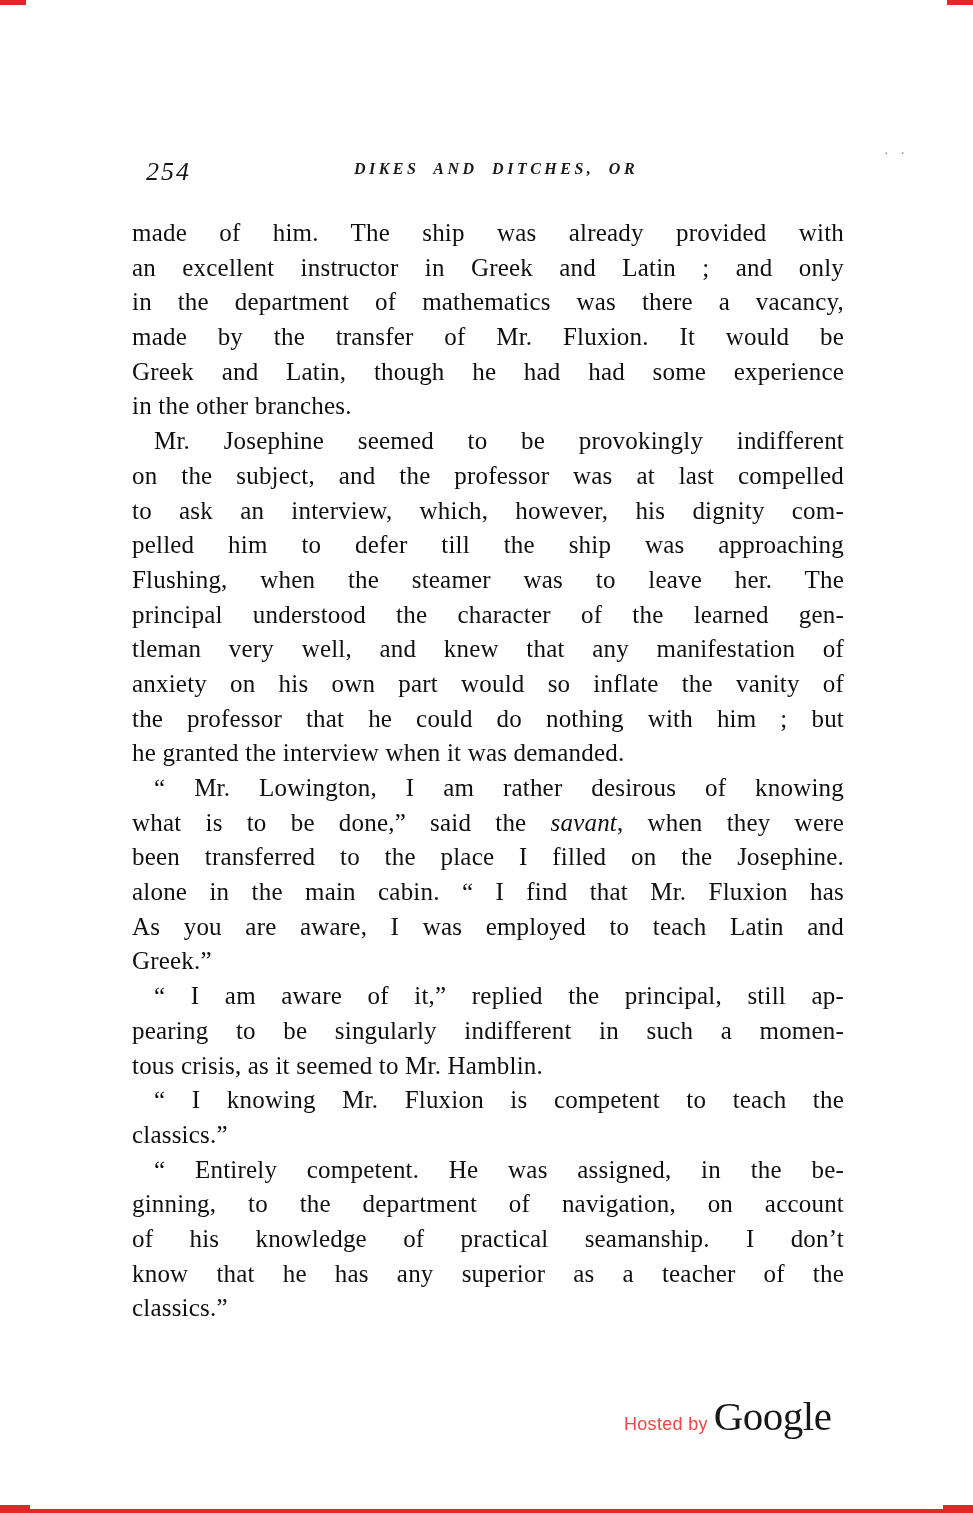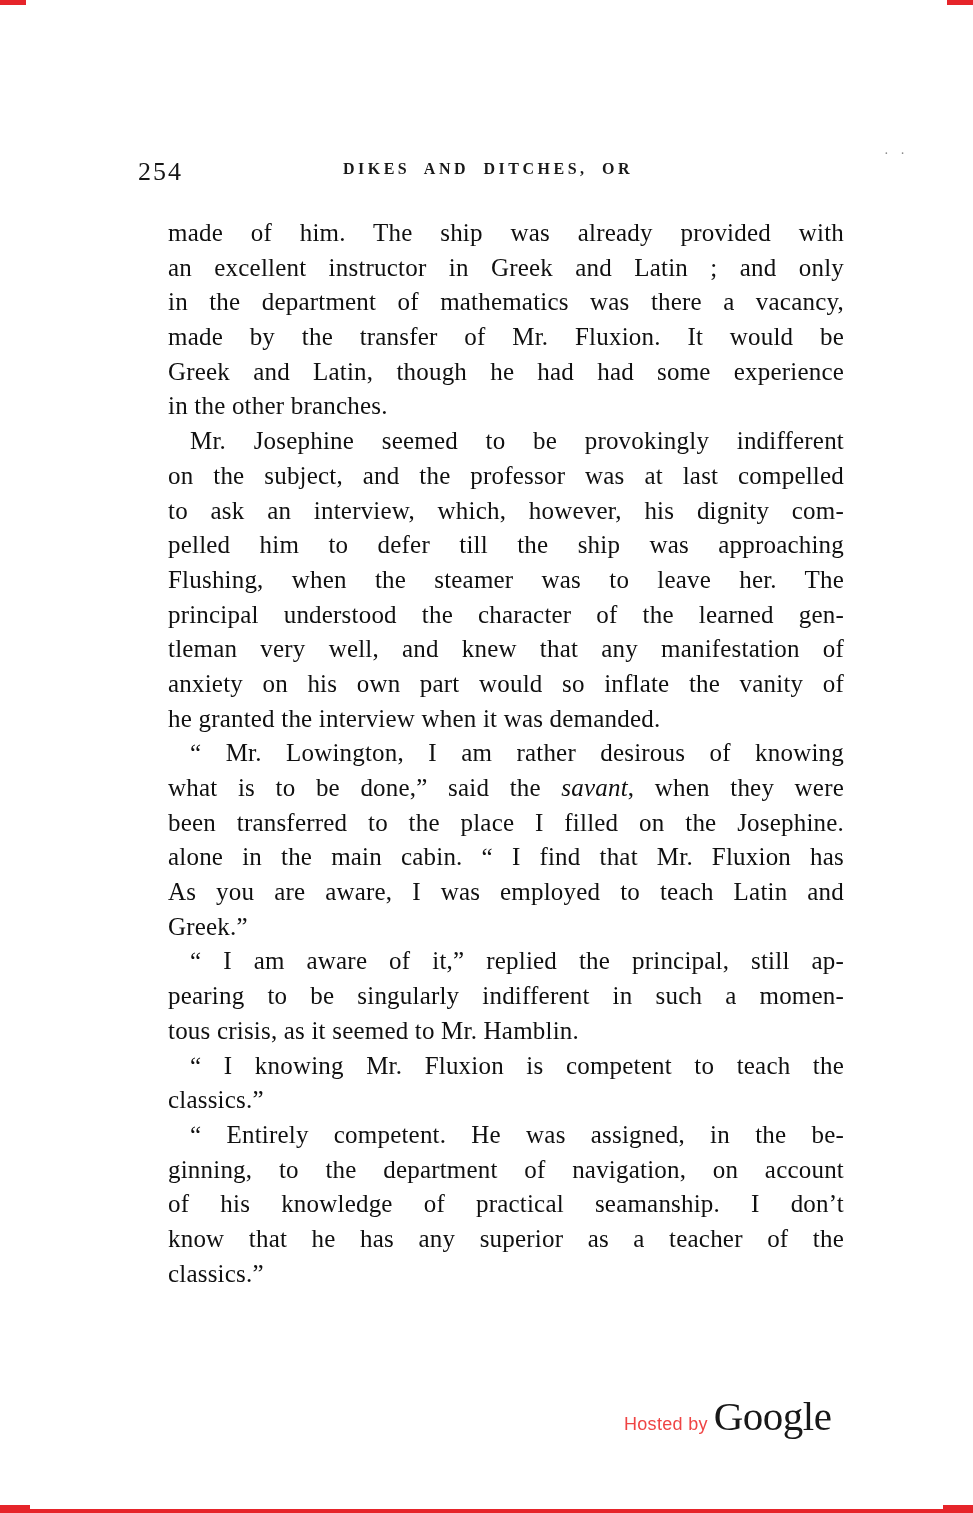--- a/index.html
+++ b/index.html
@@ -9,23 +9,24 @@
     height: 1513px;
     background: #ffffff;
     overflow: hidden;
     font-family: "Liberation Serif", "DejaVu Serif", serif;
     color: #121212;
   }
   
   .header {
     position: absolute;
     top: 156px;
-    left: 132px;
+    left: 140px;
     width: 712px;
     height: 36px;
+    font-style: italic;
   }
   .page-num {
     position: absolute;
     left: 6px;
     top: 1px;
     font-size: 26px;
     letter-spacing: 2px;
     color: #161616;
   }
   .running-title {
@@ -47,21 +48,20 @@
   .line {
     font-size: 25px;
     line-height: 34.7px;
     height: 34.7px;
     text-align: justify;
     text-align-last: justify;
     text-justify: inter-word;
     white-space: nowrap;
     letter-spacing: 0.2px;
     color: #101010;
-    margin-left: 36px;
   }
   .line.para-last {
     text-align-last: left;
     white-space: normal;
   }
   .line.indent { text-indent: 22px; }
   .italic { font-style: italic; }
   
   .footer {
     position: absolute;
@@ -127,20 +127,21 @@
       </div>
       <div>
         <div class="line indent">Mr. Josephine seemed to be provokingly indifferent</div>
         <div class="line">on the subject, and the professor was at last compelled</div>
         <div class="line">to ask an interview, which, however, his dignity com-</div>
         <div class="line">pelled him to defer till the ship was approaching</div>
         <div class="line">Flushing, when the steamer was to leave her.  The</div>
         <div class="line">principal understood the character of the learned gen-</div>
         <div class="line">tleman very well, and knew that any manifestation of</div>
         <div class="line">anxiety on his own part would so inflate the vanity of</div>
+        <div class="line">the professor that he could do nothing with him ; but</div>
         <div class="line para-last">he granted the interview when it was demanded.</div>
       </div>
       <div>
         <div class="line indent">“ Mr. Lowington, I am rather desirous of knowing</div>
         <div class="line"><span>what is to be done,” said the </span><span class="italic">savant</span><span>, when they were</span></div>
         <div class="line">been transferred to the place I filled on the Josephine.</div>
         <div class="line">alone in the main cabin.   “ I find that Mr. Fluxion has</div>
         <div class="line">As you are aware, I was employed to teach Latin and</div>
         <div class="line para-last">Greek.”</div>
       </div>

